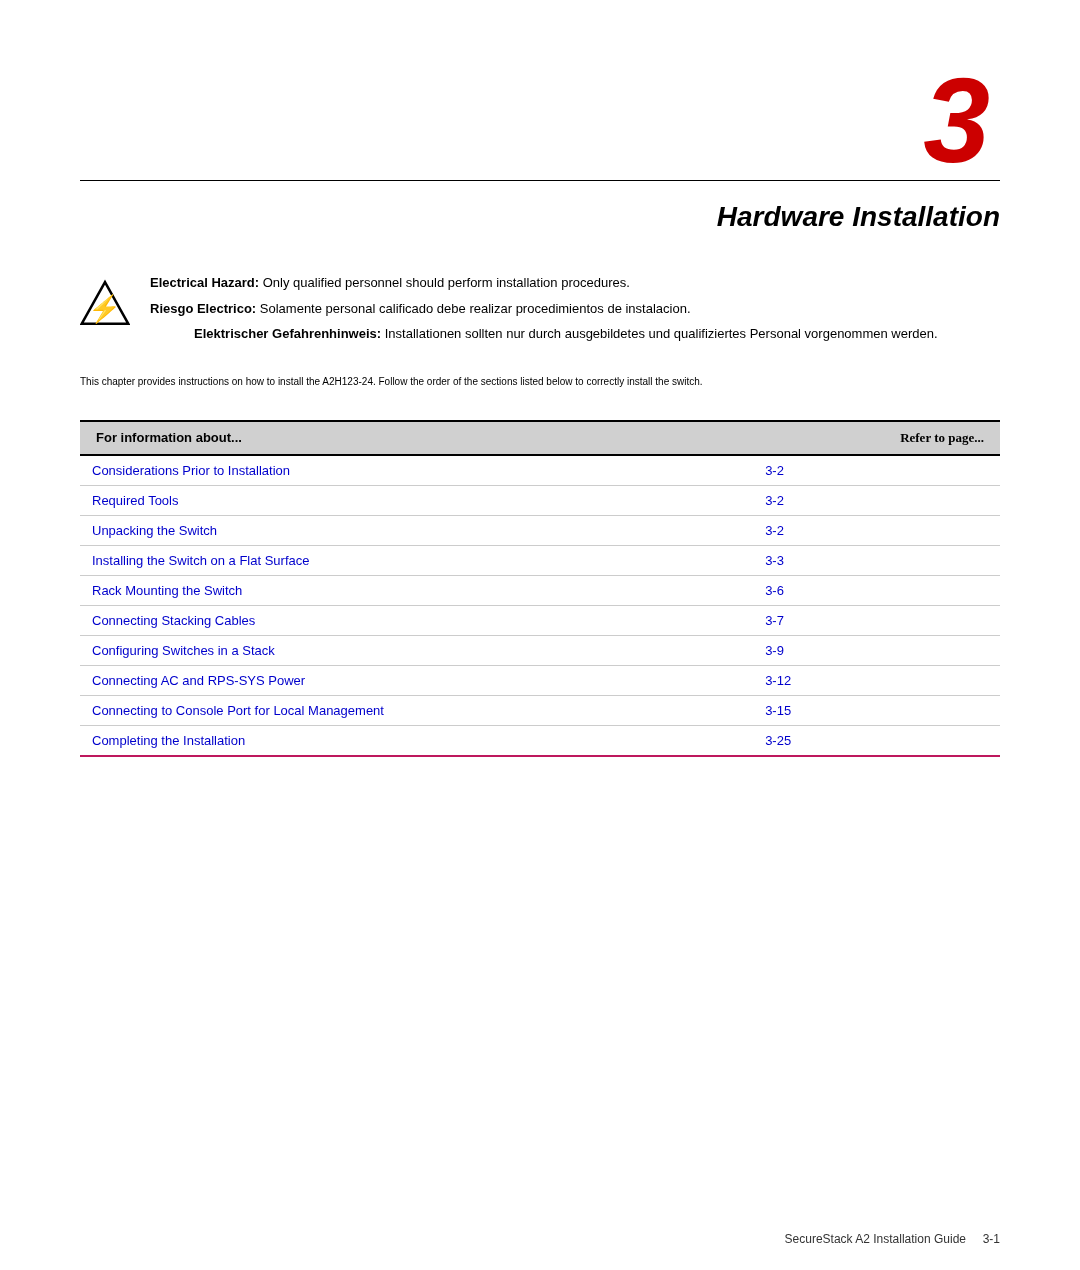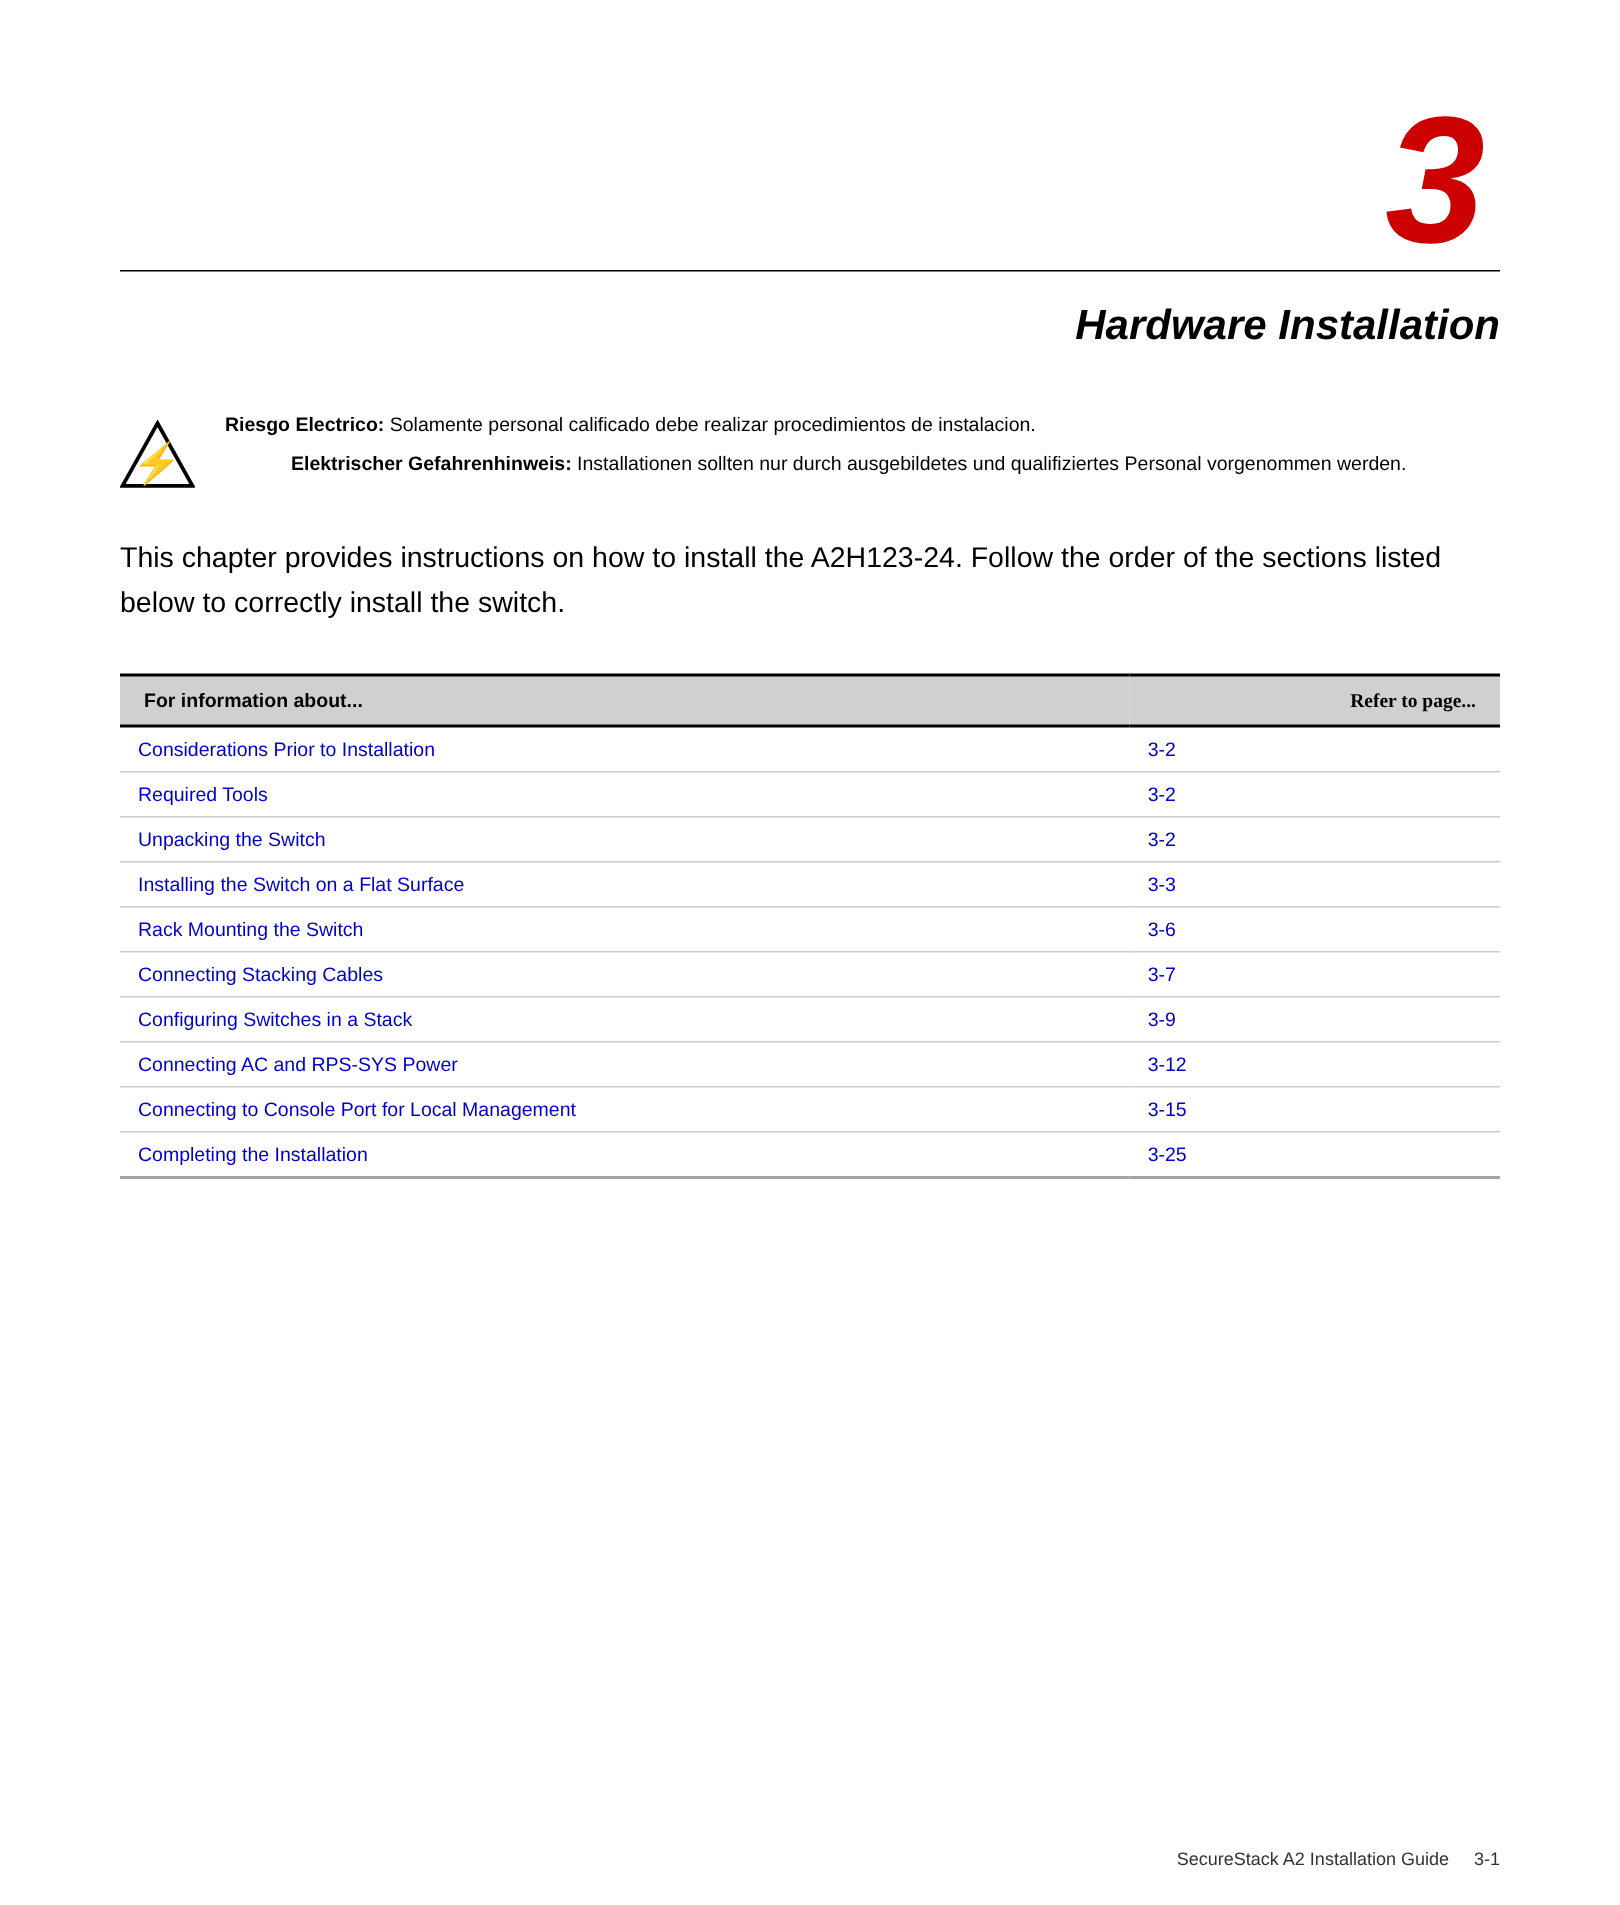--- a/index.html
+++ b/index.html
@@ -85,21 +85,21 @@
       margin-bottom: 6px;
     }
 
     .warning-text p:last-child {
       margin-bottom: 0;
       padding-left: 44px;
     }
 
     
     .intro-text {
-      font-size: 19px;
+      font-size: 10px;
       line-height: 1.6;
       margin-bottom: 30px;
     }
 
     
     .info-table {
       width: 100%;
       border-collapse: collapse;
       margin-bottom: 40px;
     }
@@ -137,21 +137,21 @@
       text-decoration: none;
       margin-top: 22px;
     }
 
     .info-table tbody td:last-child {
       color: #0000cc;
       font-weight: normal;
     }
 
     .info-table tbody tr:last-child {
-      border-bottom: 2px solid #a3a3a3;
+      border-bottom: 2px solid #be185d;
     }
 
     
     .page-footer {
       position: absolute;
       bottom: 24px;
       right: 80px;
       font-size: 12px;
       color: #333333;
     }
@@ -172,20 +172,23 @@
     <div class="warning-icon">
       <svg viewBox="0 0 60 60" xmlns="http://www.w3.org/2000/svg">
 
         <polygon points="30,5 58,55 2,55" fill="none" stroke="#000000" stroke-width="3"></polygon>
 
         <text x="30" y="48" text-anchor="middle" font-size="32" font-weight="bold" fill="#000000">⚡</text>
       </svg>
     </div>
 
     <div class="warning-text">
+      <p>
+        <strong>Electrical Hazard:</strong> Only qualified personnel should perform installation procedures.
+      </p>
       <p>
         <strong>Riesgo Electrico:</strong> Solamente personal calificado debe realizar procedimientos de instalacion.
       </p>
       <p>
         <strong>Elektrischer Gefahrenhinweis:</strong> Installationen sollten nur durch ausgebildetes und qualifiziertes Personal vorgenommen werden.
       </p>
     </div>
   </div>
 
   <p class="intro-text">This chapter provides instructions on how to install the A2H123-24. Follow the order of the sections listed below to correctly install the switch.</p>

